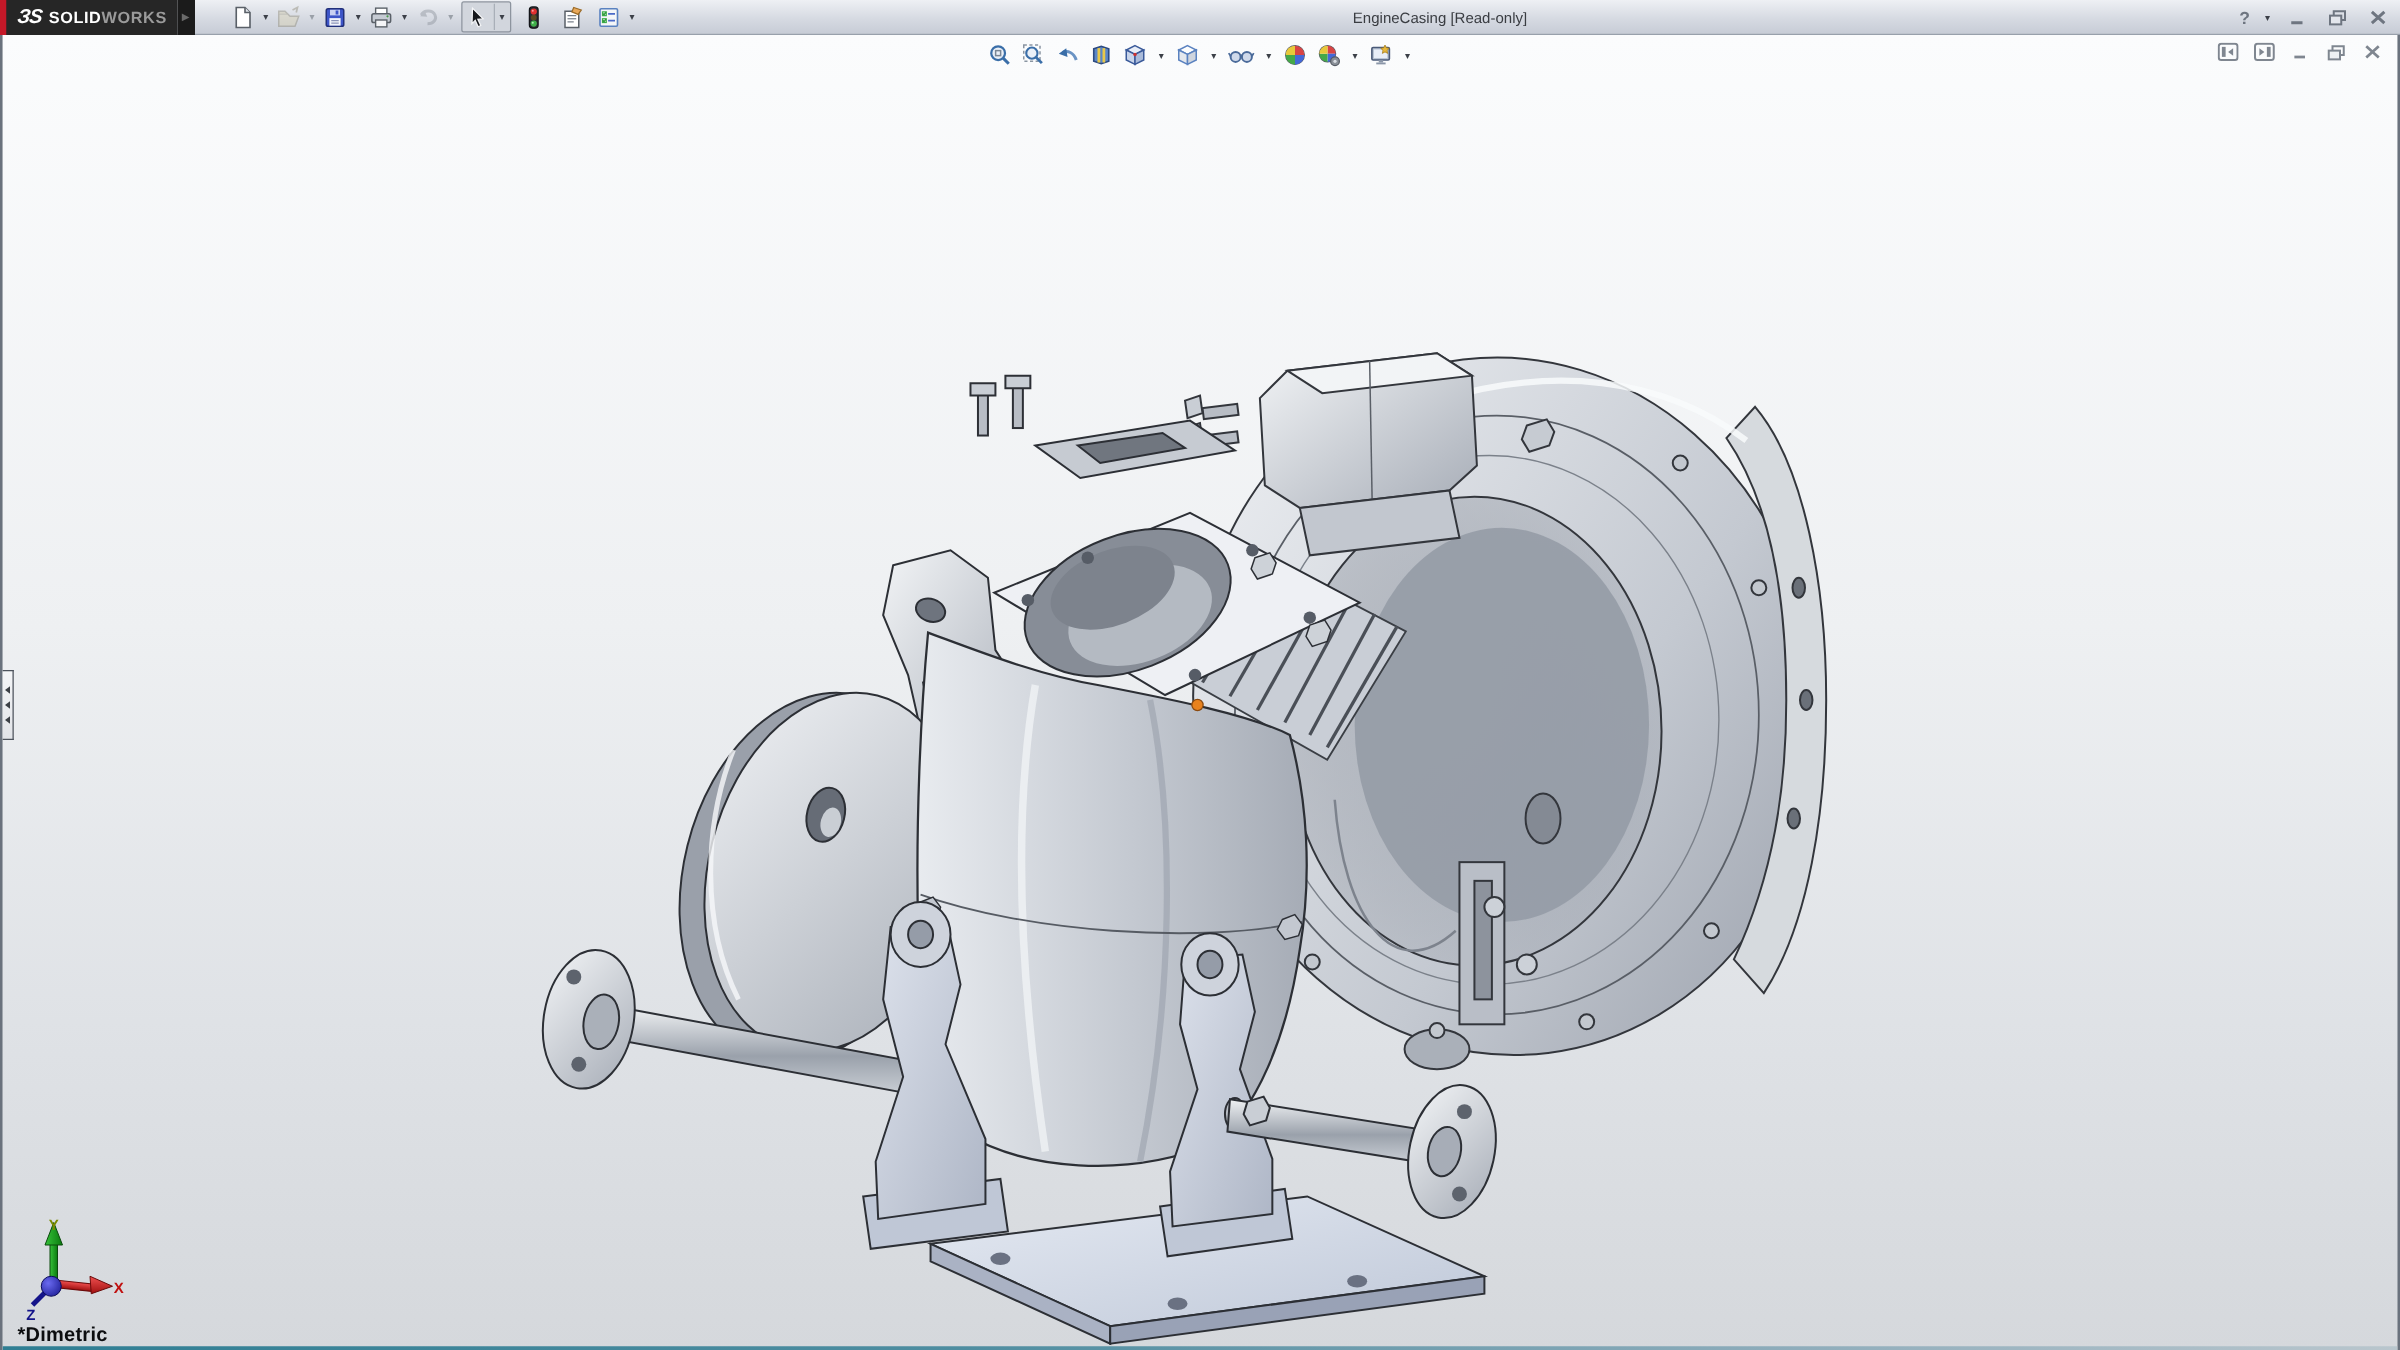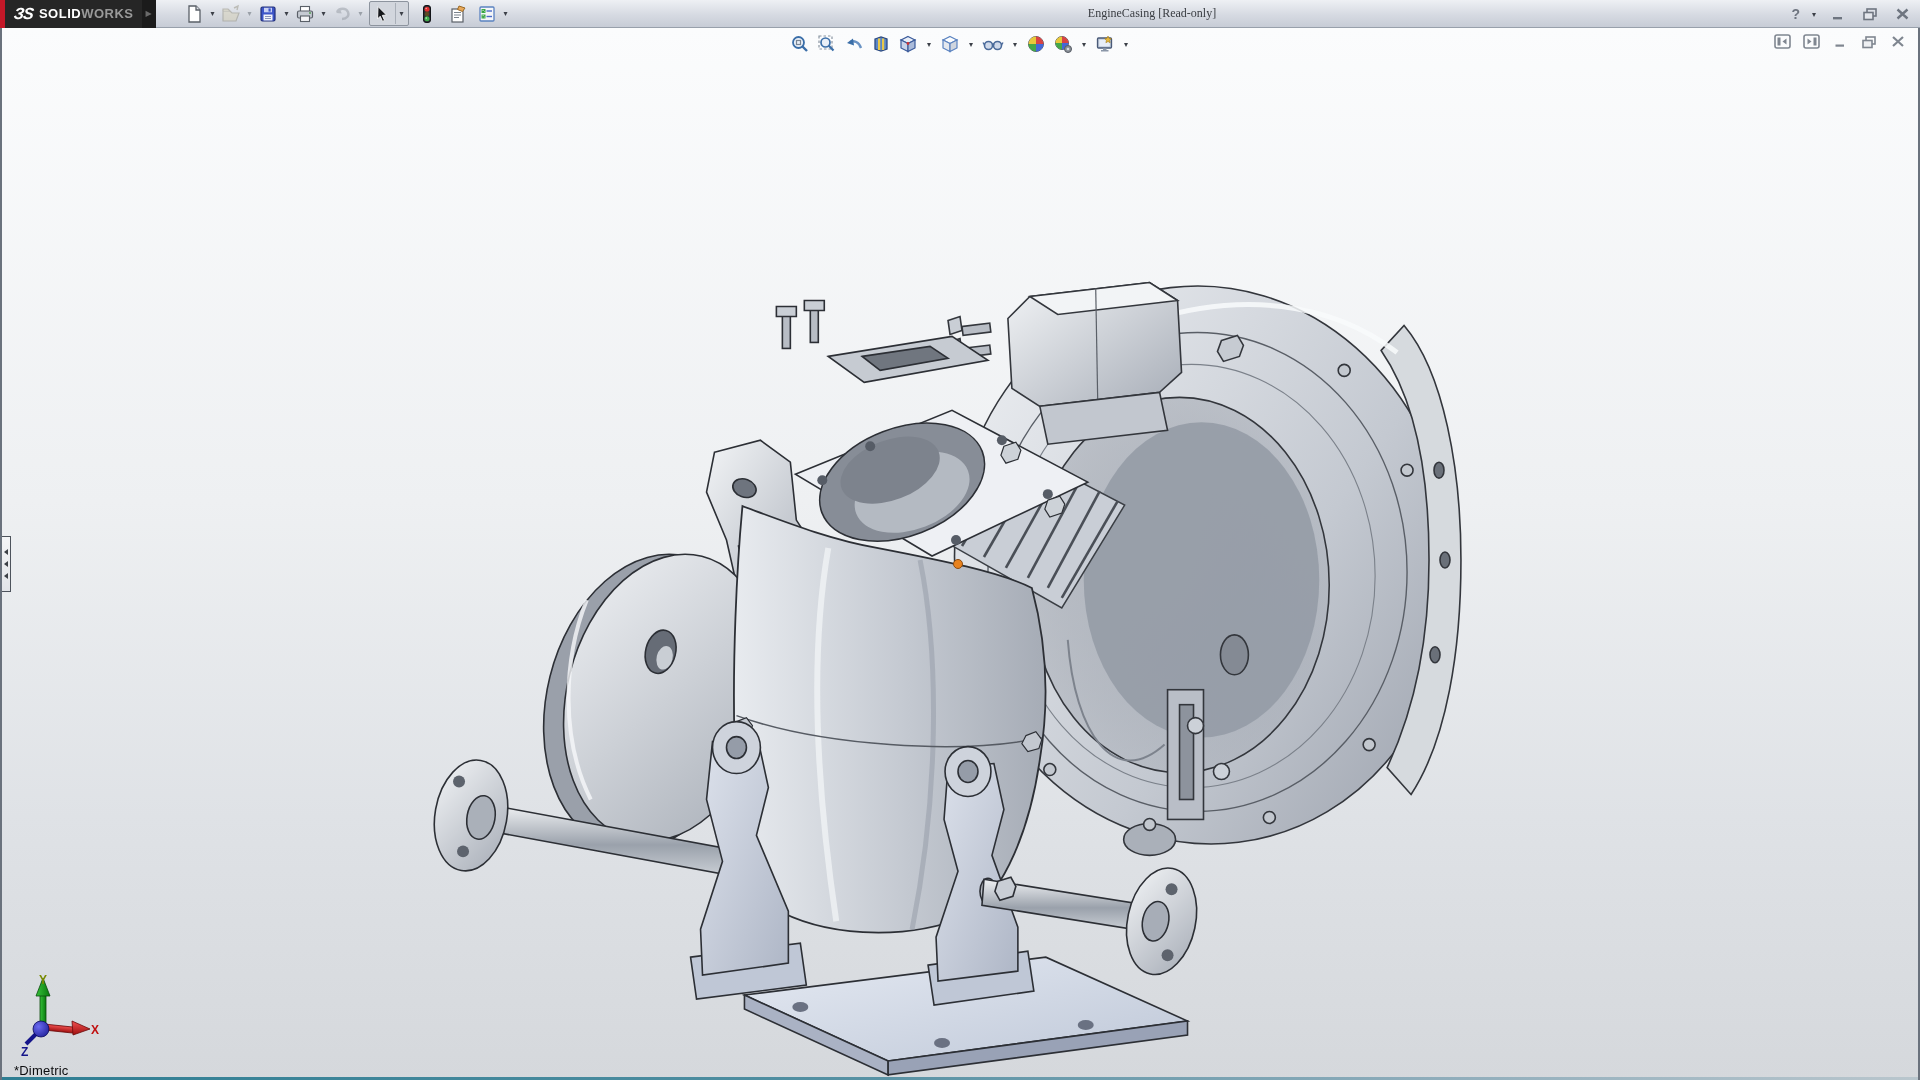--- a/index.html
+++ b/index.html
@@ -28,21 +28,21 @@
     justify-content:center; border-radius:2px; }
   .tb-btn.disabled { opacity:.45; }
   .caret { width:12px; height:24px; display:flex; align-items:center;
     justify-content:center; font-size:8px; color:#3c4048; }
   .caret.dim { color:#9aa0a8; }
   .pressed-group { display:flex; align-items:center; background:#d2d6dd;
     border:1px solid #8d949e; border-radius:2px; height:25px; margin:0 2px; }
   .pressed-group .sep { width:1px; height:21px; background:#a9afb8; }
 
   .win-title { position:absolute; left:60%; transform:translateX(-50%);
-    font-size:12px; color:#3a3d42; white-space:nowrap;font-family:Liberation Serif, serif; }
+    font-size:12px; color:#3a3d42; white-space:nowrap; }
 
   .win-controls { position:absolute; right:8px; top:0; height:28px; display:flex;
     align-items:center; gap:12px; color:#6e7580; }
   .help-q { font-size:14px; font-weight:bold; color:#6e7580; }
   .win-btn { display:flex; align-items:center; justify-content:center;
     width:20px; height:20px; }
 
   
   .viewport { position:absolute; top:28px; left:0; right:0; bottom:0;
     background:linear-gradient(#fbfcfd 0%, #eef0f2 45%, #dfe2e6 75%, #d5d8dc 100%);
@@ -64,22 +64,22 @@
   
   .panel-tab { position:absolute; left:0; top:508px; width:9px; height:56px;
     background:linear-gradient(#f4f5f7,#e2e4e8); border:1px solid #4d535c;
     border-left:none; display:flex; flex-direction:column; align-items:center;
     justify-content:center; gap:6px; z-index:4; }
   .tri-left { width:0; height:0; border-top:3px solid transparent;
     border-bottom:3px solid transparent; border-right:4px solid #3c4046; }
 
   
   .triad { position:absolute; left:12px; bottom:22px; z-index:4; }
-  .view-label { position:absolute; left:12px; bottom:2px; font-size:13px;
-    font-weight:normal; color:#0c0d0f; z-index:4; letter-spacing:.2px; }
+  .view-label { position:absolute; left:12px; bottom:2px; font-size:16px;
+    font-weight:bold; color:#0c0d0f; z-index:4; letter-spacing:.2px; }
 
   .bottom-edge { position:absolute; left:0; right:0; bottom:0; height:3px; z-index:6;
     background:linear-gradient(90deg,#2f7e93 0%,#4e8da0 40%,#8fadbb 75%,#b9c6cd 100%); }
 </style>
 </head>
 <body>
 
 <div class="titlebar">
 
   <div class="logo">

